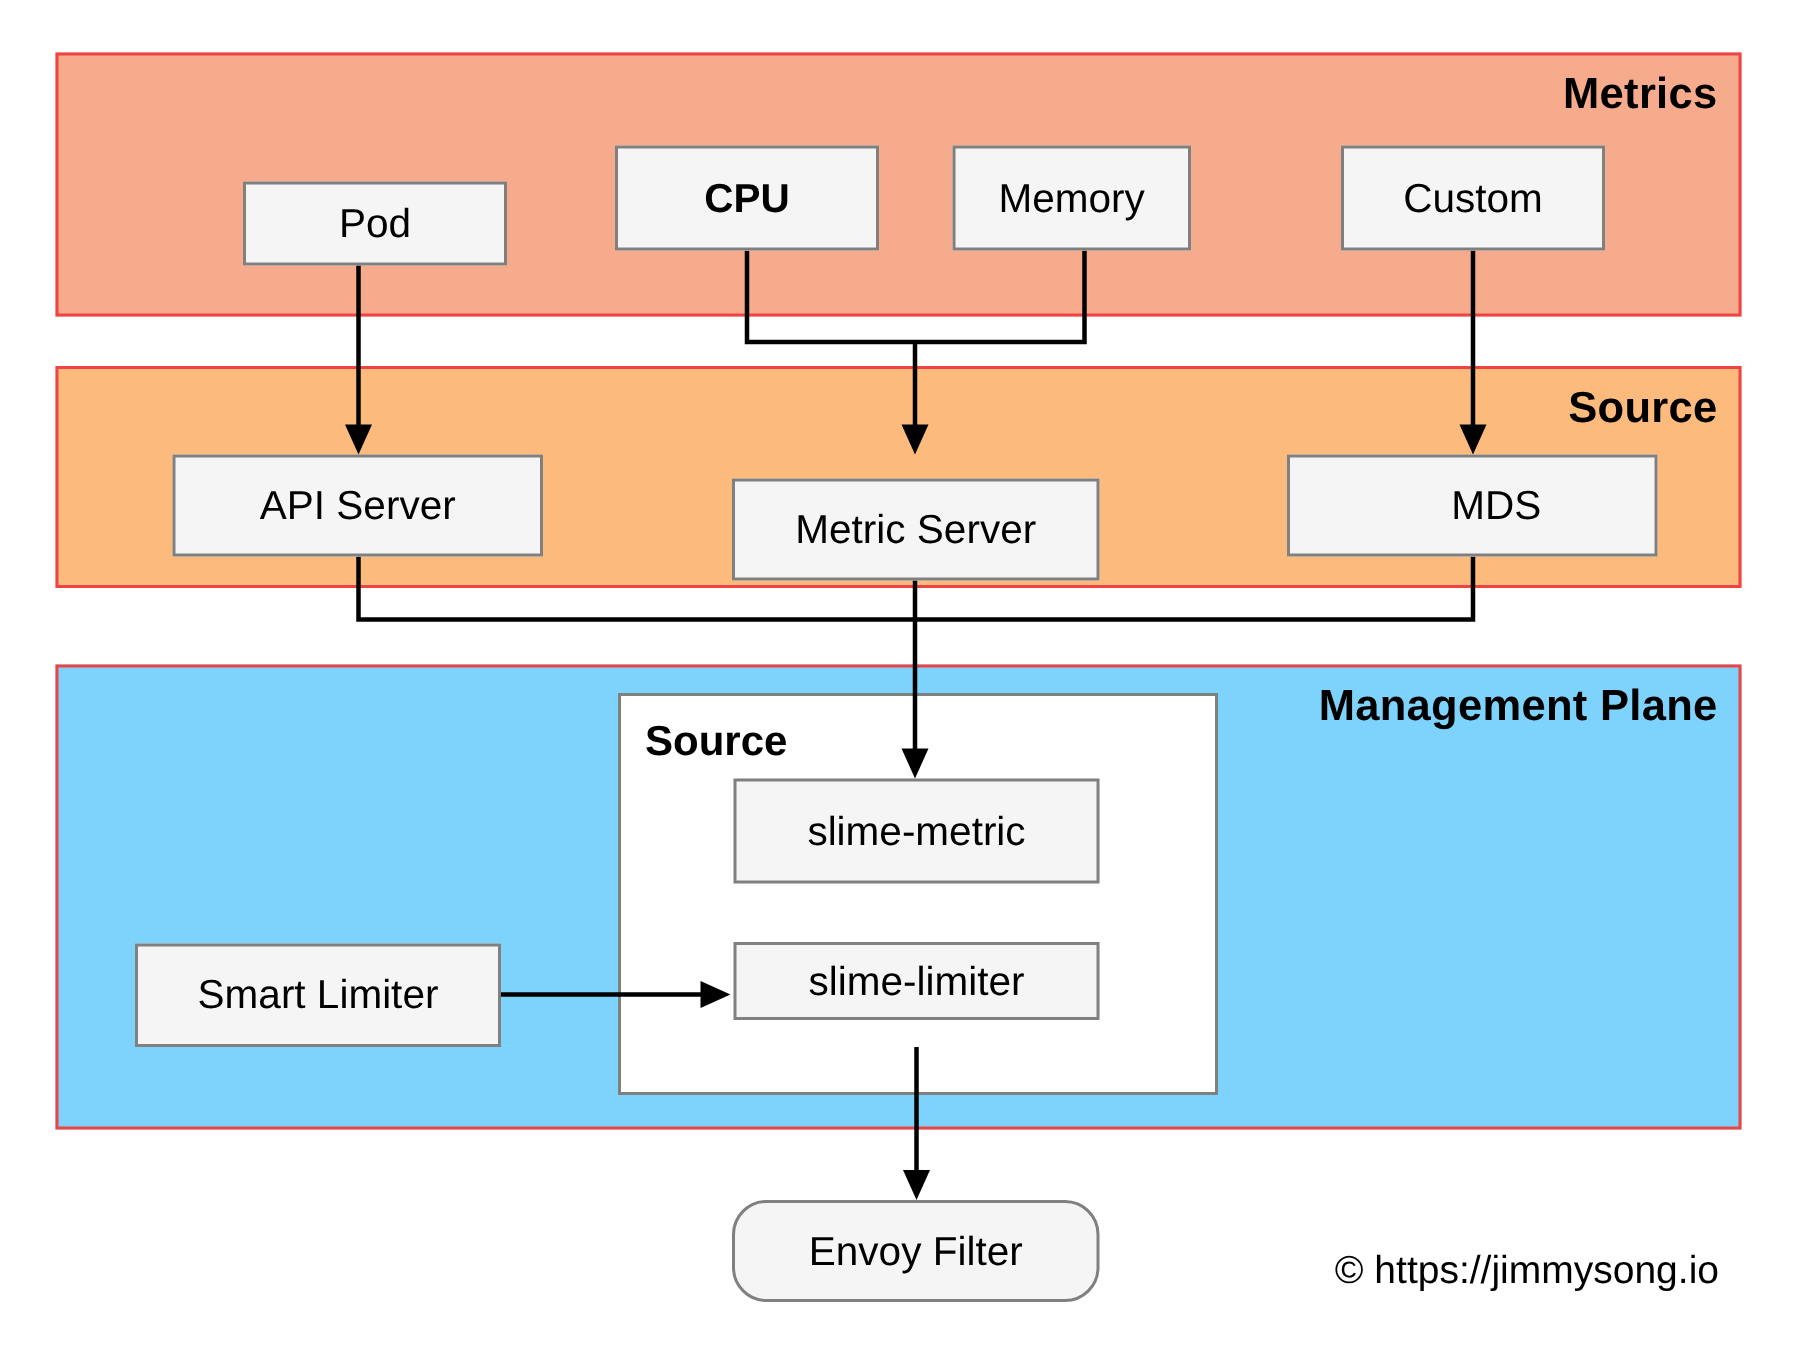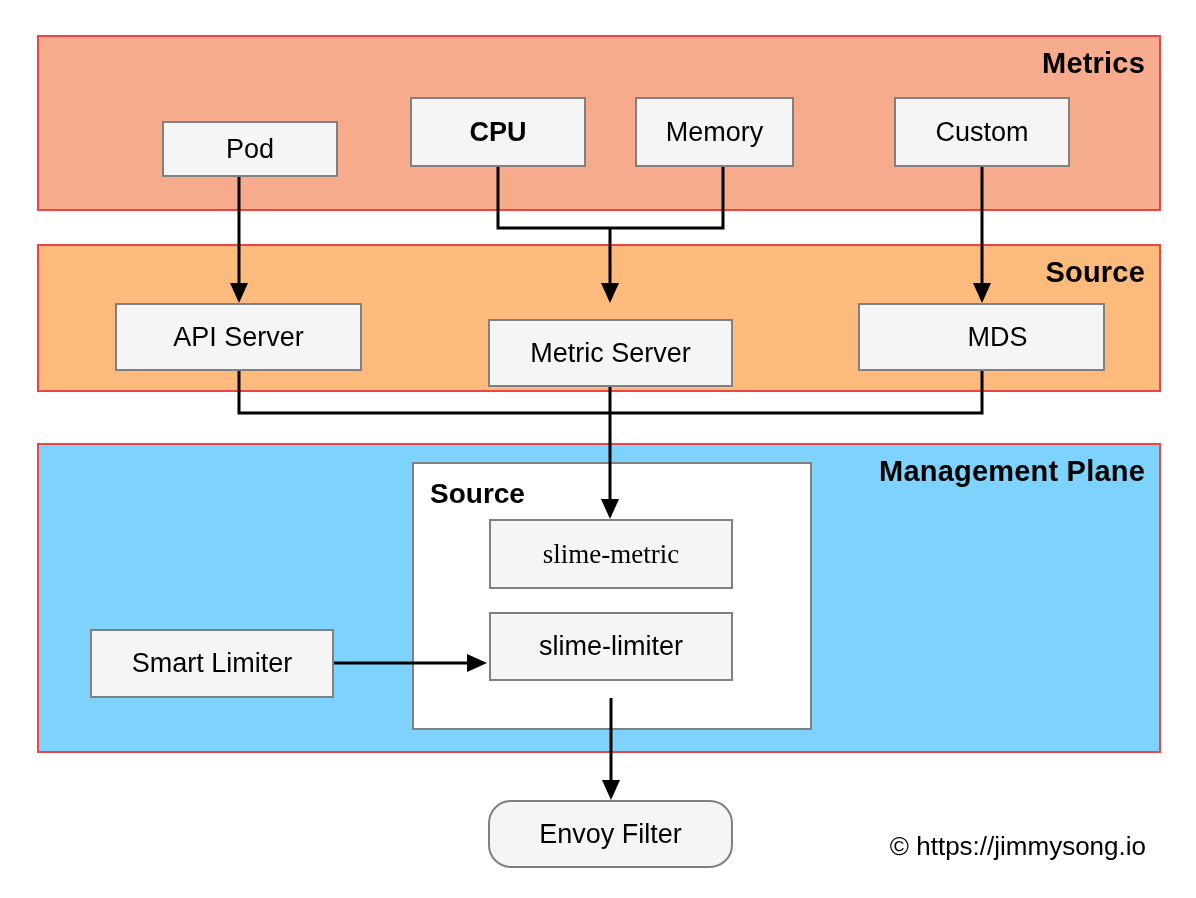--- a/index.html
+++ b/index.html
@@ -73,21 +73,21 @@
 
   <div class="node" style="left:162px;top:97px;width:176px;height:56px;margin-top:24px;">Pod</div>
   <div class="node" style="left:410px;top:97px;width:176px;height:70px;font-weight:bold;">CPU</div>
   <div class="node" style="left:635px;top:97px;width:159px;height:70px;">Memory</div>
   <div class="node" style="left:894px;top:97px;width:176px;height:70px;">Custom</div>
 
   <div class="node" style="left:115px;top:303px;width:247px;height:68px;">API Server</div>
   <div class="node" style="left:488px;top:319px;width:245px;height:68px;">Metric Server</div>
   <div class="node" style="left:858px;top:303px;width:247px;height:68px;padding-left:32px;">MDS</div>
 
-  <div class="node" style="left:489px;top:519px;width:244px;height:70px;font-family:Liberation Serif, serif;">slime-metric</div>
-  <div class="node" style="left:489px;top:612px;width:244px;height:69px;">slime-limiter</div>
+  <div class="node" style="left:489px;top:519px;width:244px;height:70px;">slime-metric</div>
+  <div class="node" style="left:489px;top:628px;width:244px;height:52px;">slime-limiter</div>
   <div class="node" style="left:90px;top:629px;width:244px;height:69px;">Smart Limiter</div>
 
   <div class="node" style="left:488px;top:800px;width:245px;height:68px;border-radius:23px;">Envoy Filter</div>
 
   <div class="copyright">© https://jimmysong.io</div>
 
 </div>
 
 </body></html>

